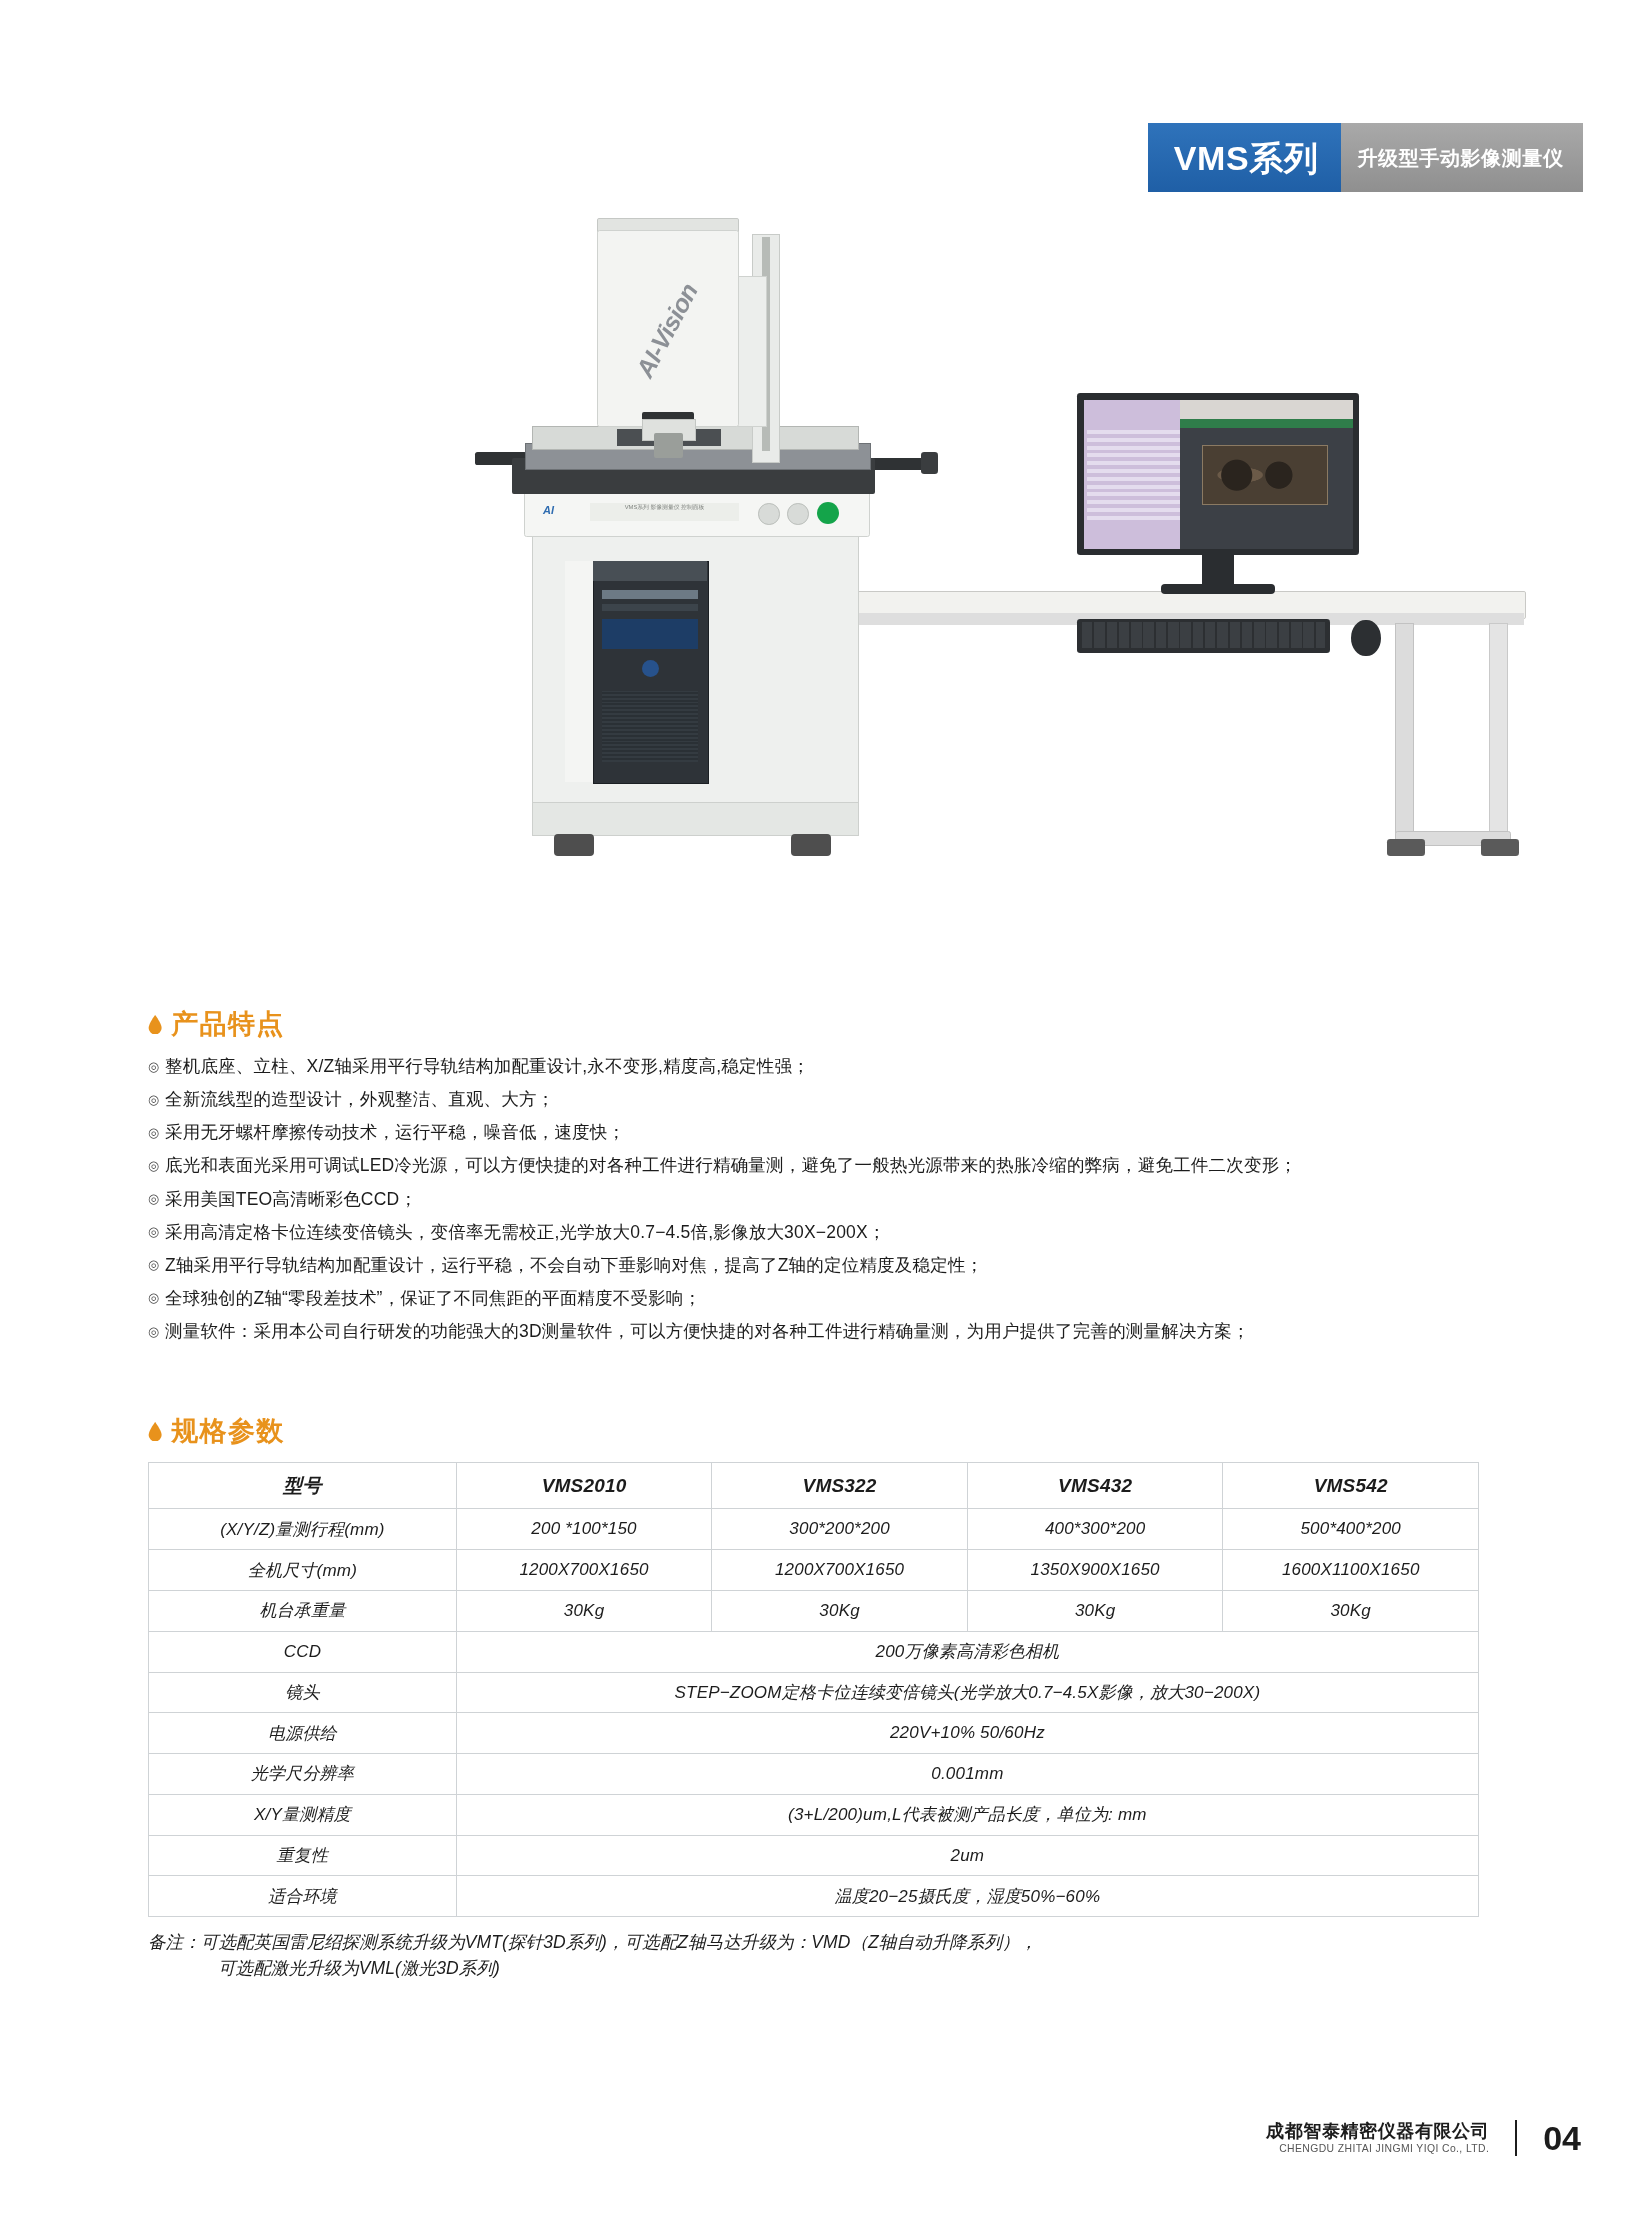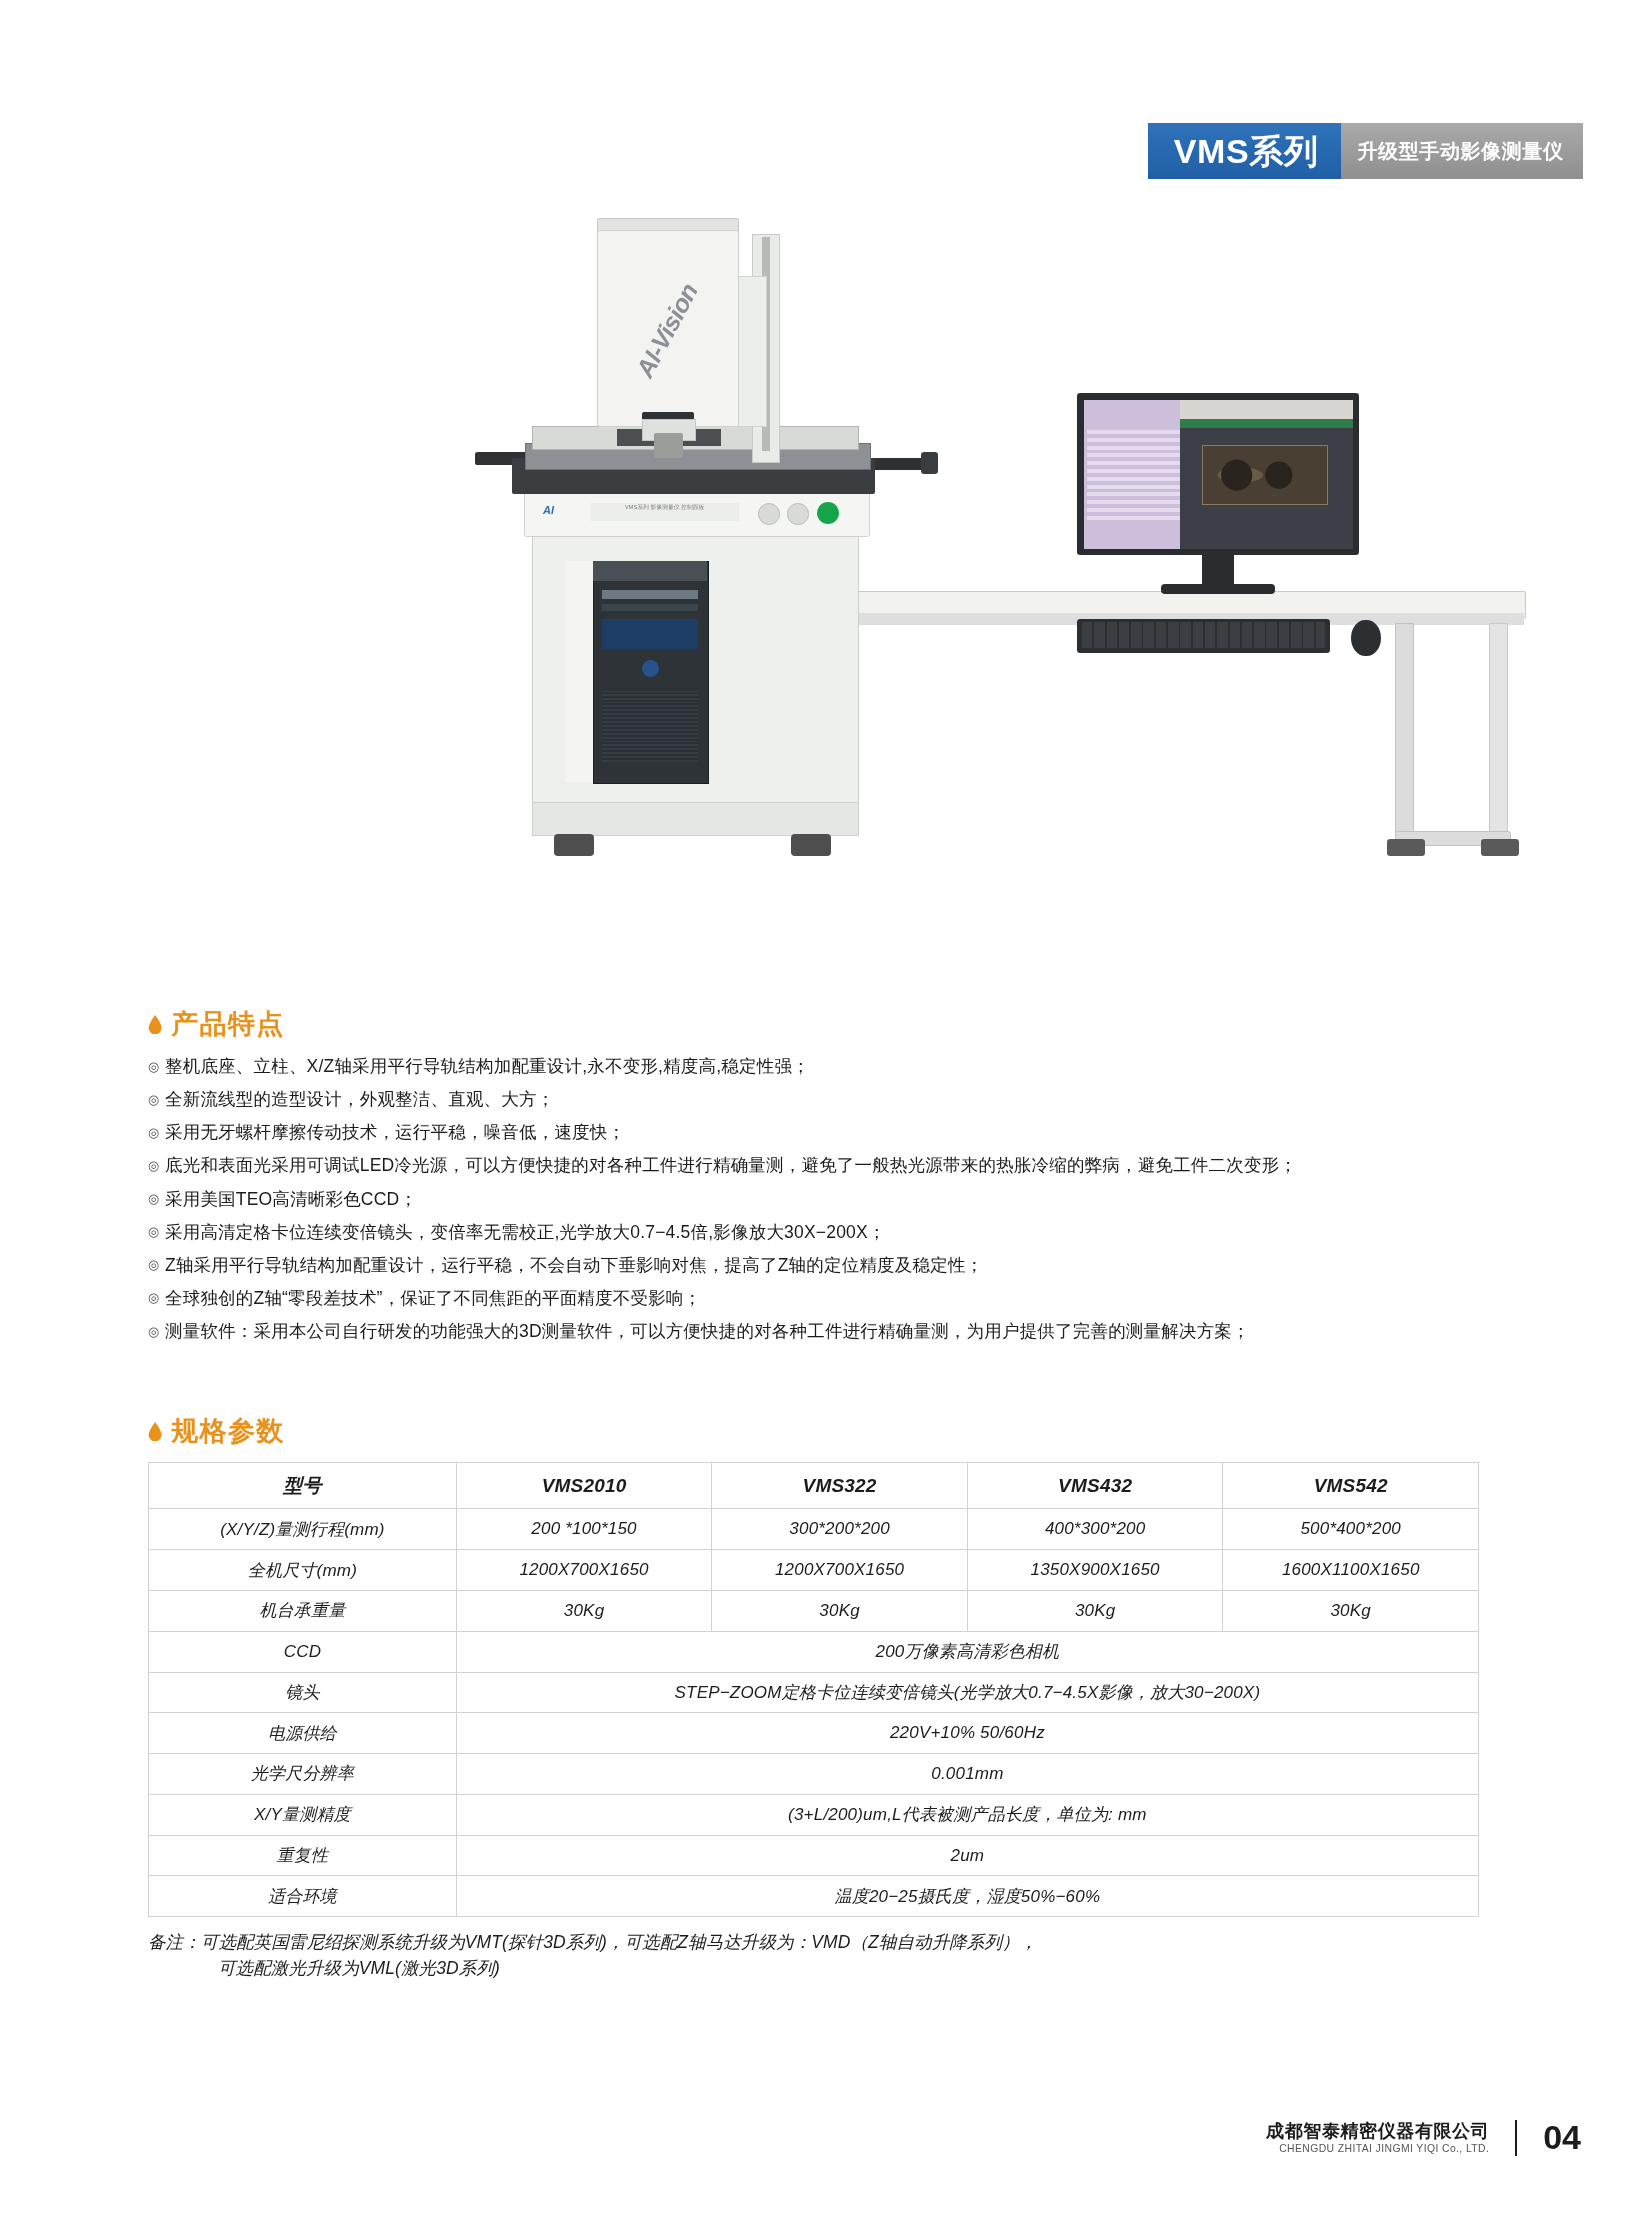--- a/index.html
+++ b/index.html
@@ -16,21 +16,21 @@
     overflow: hidden;
   }
 
   
   .header-banner {
     position: absolute;
     top: 123px;
     right: 63px;
     display: flex;
     align-items: stretch;
-    height: 56px;
+    height: 69px;
   }
   .banner-blue {
     background: #2b6cb0;
     background: linear-gradient(180deg,#2f73bb 0%,#1f5fa6 100%);
     display: flex;
     align-items: center;
     padding: 0 22px 0 26px;
   }
   .banner-blue .txt {
     color: #ffffff;
@@ -622,20 +622,21 @@
     letter-spacing: 0.1px;
   }
   .note .indent { display: block; padding-left: 70px; }
 
   
   .footer {
     position: absolute;
     right: 65px;
     bottom: 71px;
     display: flex;
+    align-items: center;
     gap: 26px;
   }
   .footer-names { text-align: right; }
   .footer-cn {
     font-size: 18px;
     font-weight: bold;
     color: #1c1c1c;
     letter-spacing: 0.6px;
     line-height: 1.25;
   }

